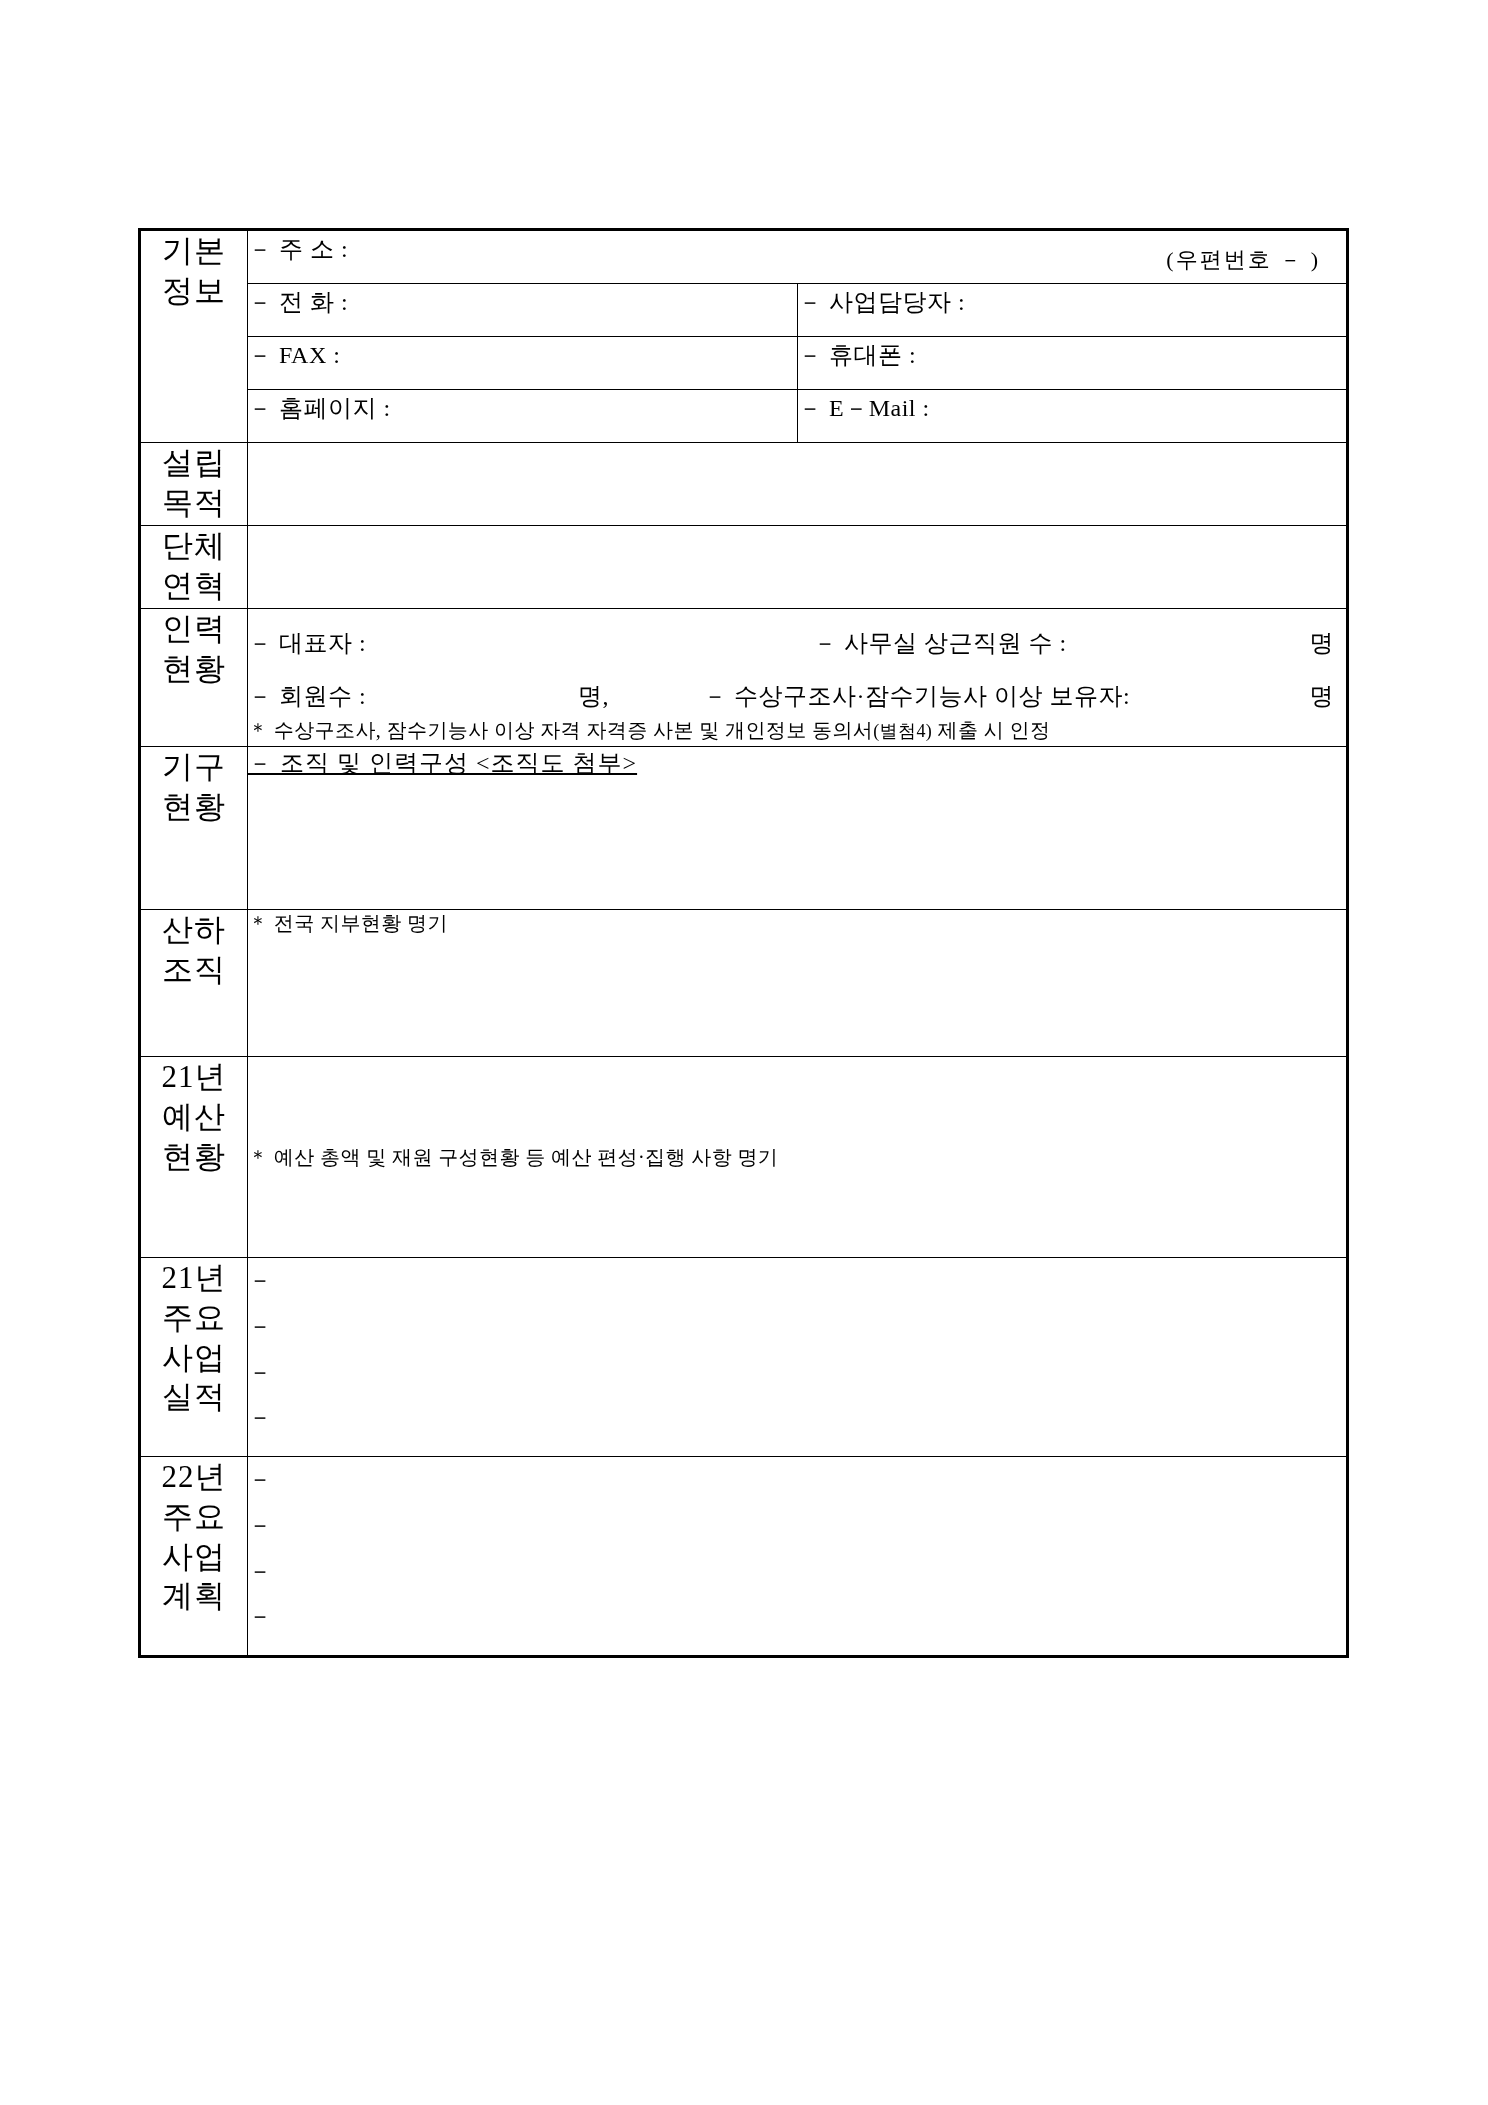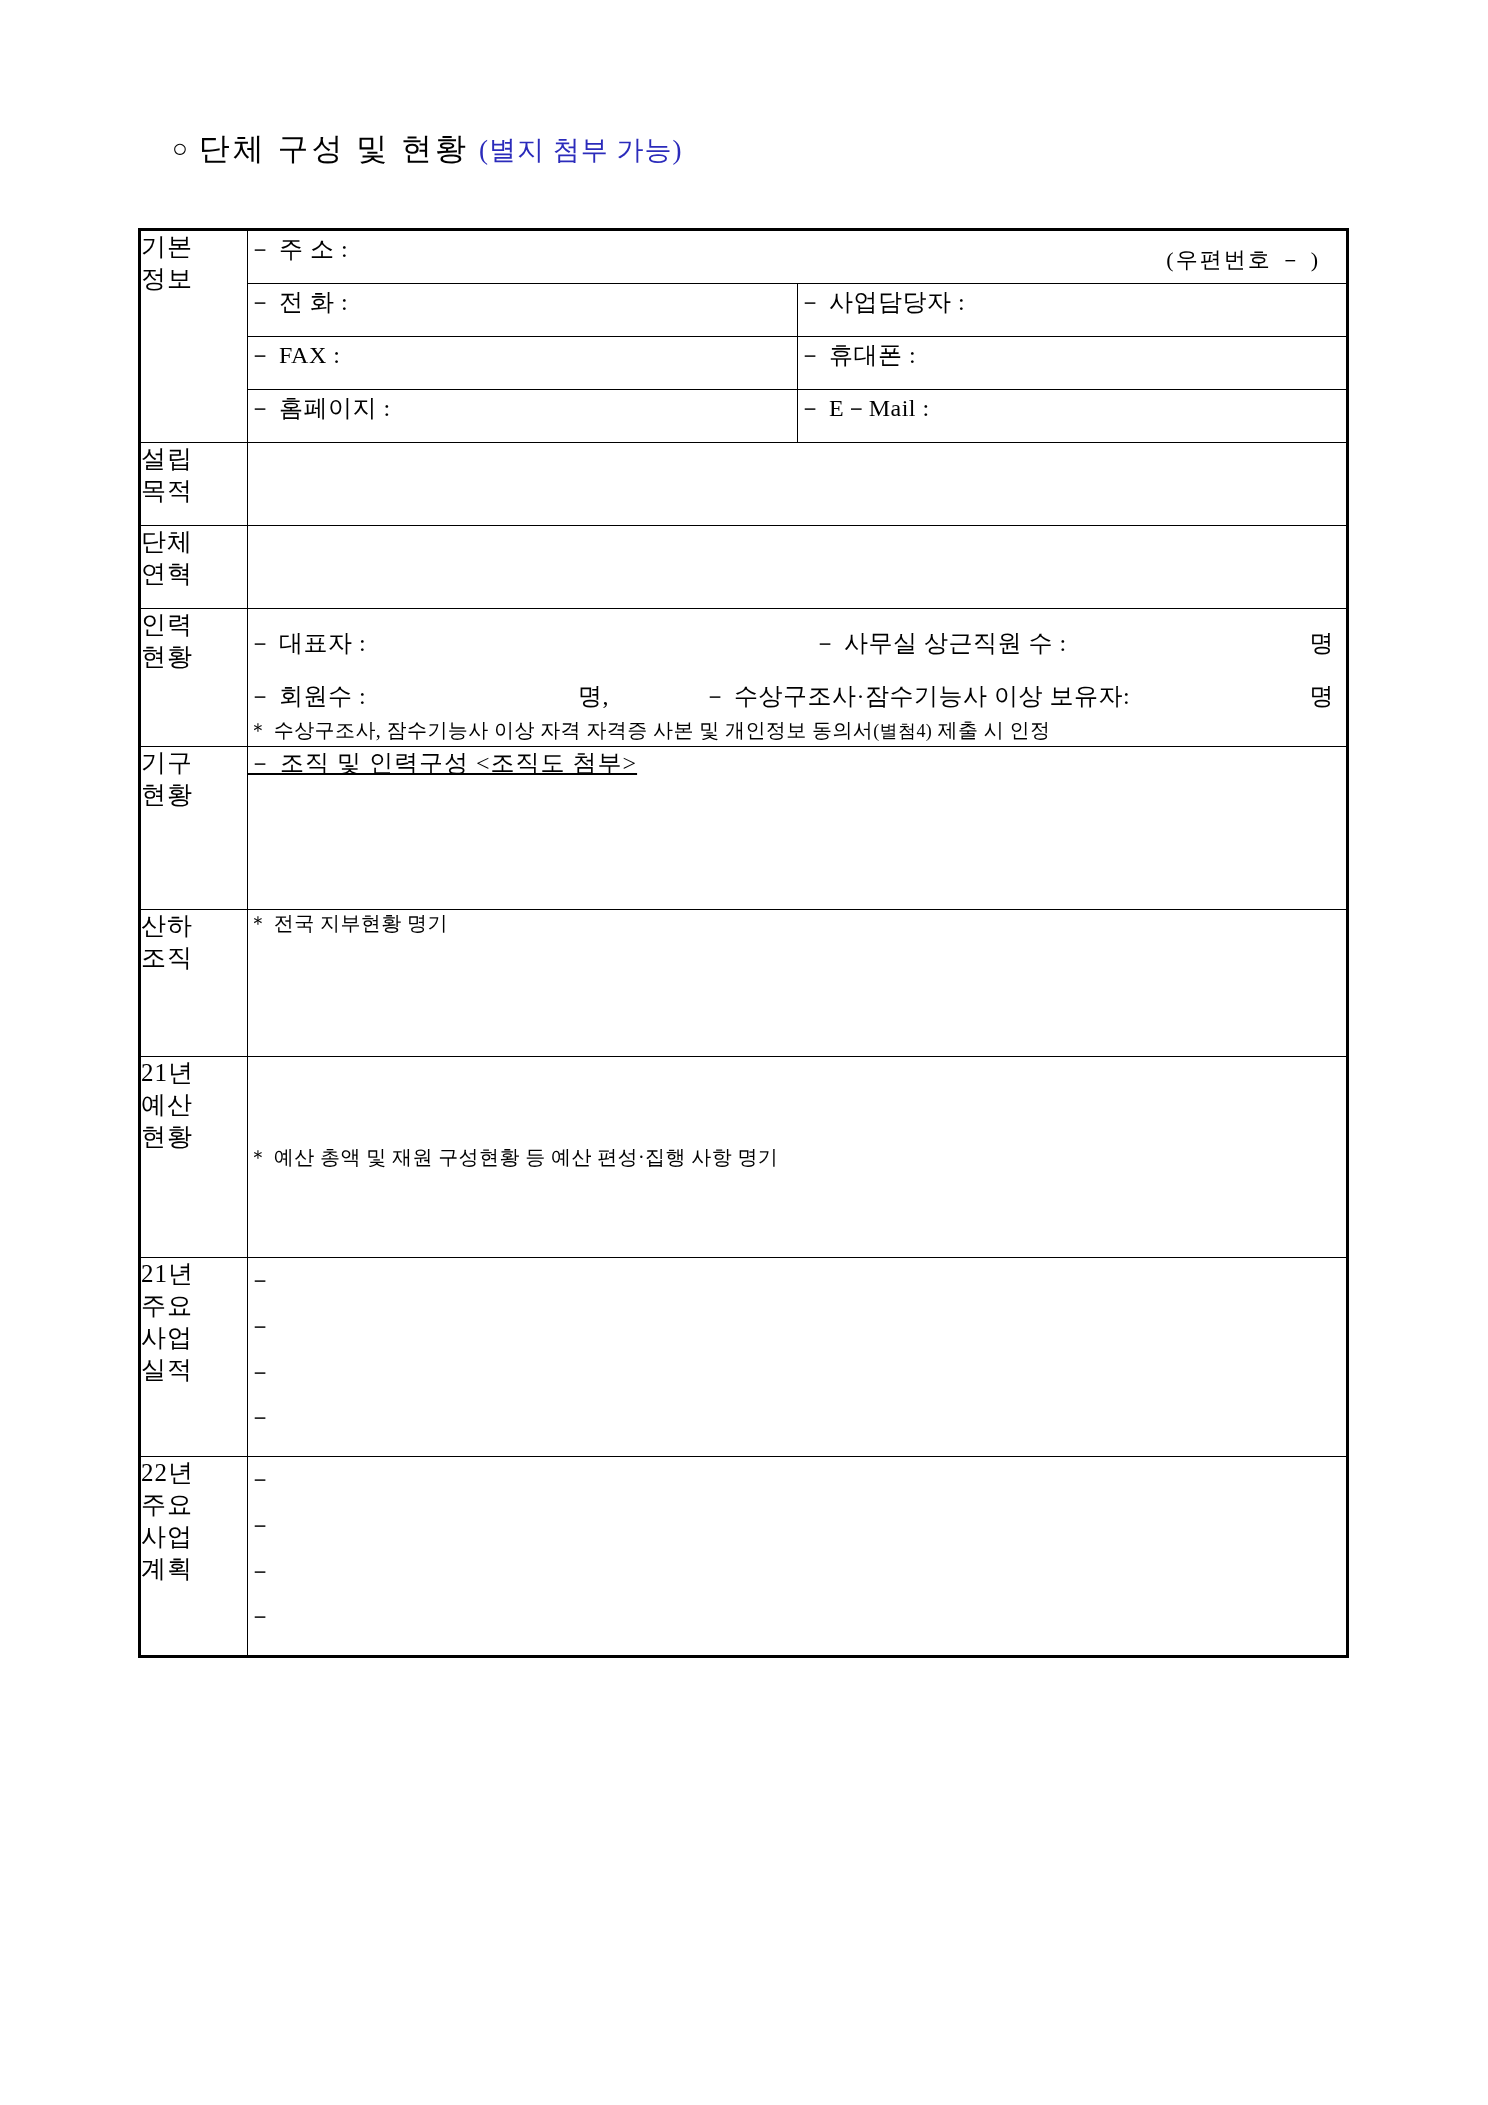--- a/index.html
+++ b/index.html
@@ -60,22 +60,23 @@
     vertical-align: top;
     padding: 0;
   }
   .form-table .outer-l { border-left-width: 3px; }
   .form-table .outer-r { border-right-width: 3px; }
   .form-table .outer-t { border-top-width: 3px; }
   .form-table .outer-b { border-bottom-width: 3px; }
 
   .label-cell {
     width: 108px;
+    text-align: center;
     vertical-align: middle;
-    font-size: 25px;
+    font-size: 31px;
     line-height: 1.28;
     letter-spacing: 1px;
     padding: 4px 2px;
     font-weight: normal;
   }
   .label-cell .lab {
     display: block;
   }
 
   .field-cell {
@@ -153,23 +154,20 @@
   }
   .note-cell.vcenter {
     vertical-align: middle;
   }
 </style>
 </head>
 <body>
 
 <div class="page">
 
-  <div class="heading">
-    <span class="bullet">○</span><span class="main">단체 구성 및 현황</span><span class="note">(별지 첨부 가능)</span>
-  </div>
 
   <table class="form-table">
     <colgroup>
       <col style="width:108px">
       <col style="width:550px">
       <col style="width:550px">
     </colgroup>
     <tbody>
 
       <tr>

